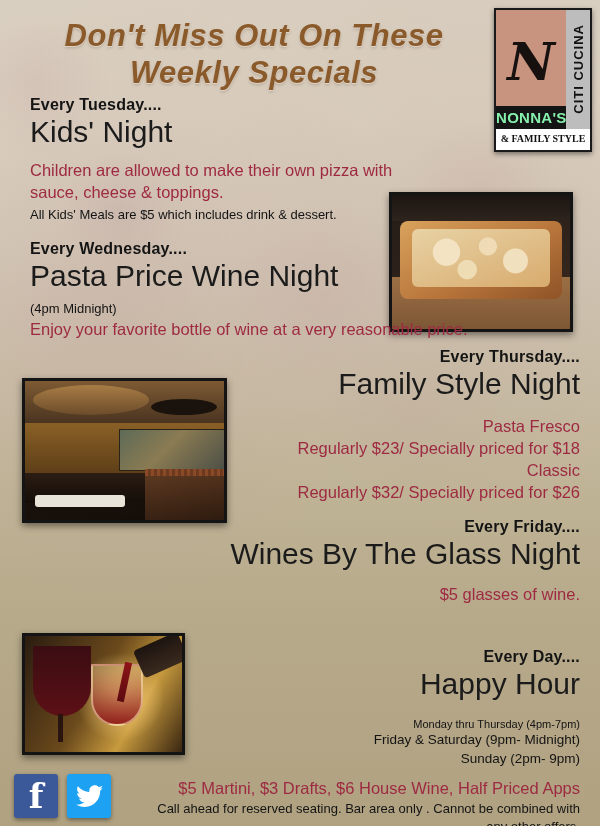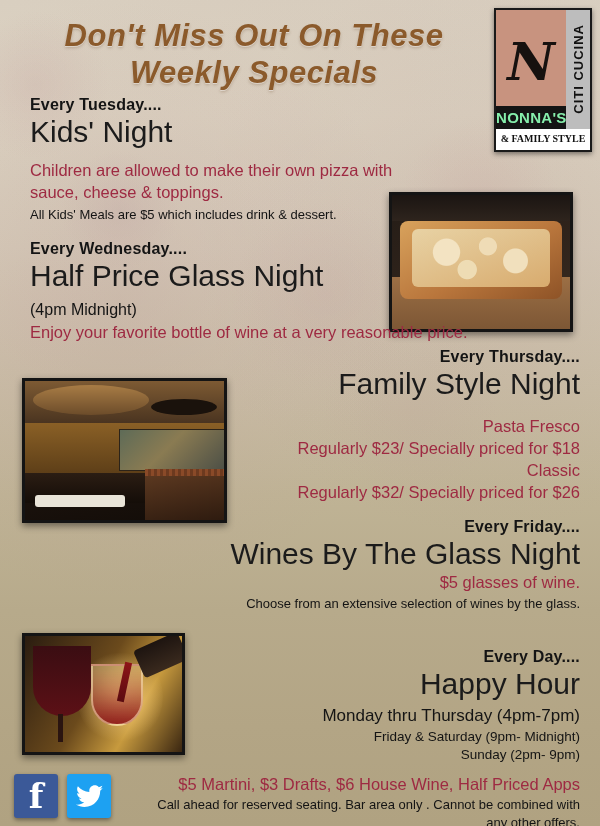--- a/index.html
+++ b/index.html
@@ -54,21 +54,21 @@
     line-height:1.25;padding:4px 2px 5px;
   }
   .sect{position:absolute;}
   .eyebrow{
     font-weight:700;font-size:16px;color:#141414;
     letter-spacing:.2px;
   }
   .headline{font-size:30px;color:#1b1b1b;line-height:1.12;margin-top:1px;}
   .body-lg{font-size:16.5px;color:#9e2a42;line-height:1.35;}
   .body-sm{font-size:13px;color:#141414;line-height:1.35;}
-  .paren{font-size:16px;color:#141414;}
+  .paren{font-size:13px;color:#141414;}
   .photo{
     position:absolute;border:3px solid #141414;box-sizing:border-box;
     box-shadow:0 3px 7px rgba(0,0,0,.45);overflow:hidden;
   }
   .photo i{position:absolute;display:block;}
   .social{position:absolute;left:14px;bottom:8px;display:flex;gap:9px;}
   .sbtn{
     width:44px;height:44px;border-radius:3px;display:flex;
     align-items:center;justify-content:center;color:#fff;
     box-shadow:0 2px 4px rgba(0,0,0,.4);
@@ -124,21 +124,21 @@
     <i style="left:20px;top:34px;width:138px;height:58px;border-radius:6px;background:
       radial-gradient(circle at 25% 40%, #f3e3c2 12%, rgba(243,227,194,0) 13%),
       radial-gradient(circle at 55% 30%, #efdcb6 10%, rgba(239,220,182,0) 11%),
       radial-gradient(circle at 75% 55%, #f1e0bd 11%, rgba(241,224,189,0) 12%),
       radial-gradient(circle at 40% 70%, #eedcb4 10%, rgba(238,220,180,0) 11%),
       linear-gradient(160deg,#e8d2a4,#d8ab6e);"></i>
   </div>
 
   <div class="sect" style="left:30px;top:240px;width:360px;">
     <div class="eyebrow">Every Wednesday....</div>
-    <div class="headline">Half Price Glass Night</div>
+    <div class="headline">Pasta Price Wine Night</div>
     <div class="paren" style="margin-top:8px;">(4pm Midnight)</div>
     <div class="body-lg" style="margin-top:2px;white-space:nowrap;">Enjoy your favorite bottle of wine at a very reasonable price.</div>
   </div>
 
   <div class="photo" style="left:22px;top:378px;width:205px;height:145px;background:linear-gradient(170deg,#2a1d14,#120c08);">
     <i style="left:0;top:0;right:0;height:42px;background:linear-gradient(180deg,#7d5a33,#4a3420);"></i>
     <i style="left:8px;top:4px;width:116px;height:30px;border-radius:50%;background:linear-gradient(180deg,#a87c45,#6c4c2a);"></i>
     <i style="left:126px;top:18px;width:66px;height:16px;border-radius:50%;background:#1a120c;"></i>
     <i style="left:0;top:42px;right:0;height:50px;background:linear-gradient(180deg,#8a6026,#5e3f18);"></i>
     <i style="left:94px;top:48px;width:105px;height:40px;background:linear-gradient(135deg,#5e6b57,#8a7b52 45%,#4c4f46);border:1px solid #2c2318;"></i>
@@ -153,37 +153,36 @@
     <div class="headline">Family Style Night</div>
     <div class="body-lg" style="margin-top:14px;">Pasta Fresco</div>
     <div class="body-lg">Regularly $23/ Specially priced for $18</div>
     <div class="body-lg">Classic</div>
     <div class="body-lg">Regularly $32/ Specially priced for $26</div>
   </div>
 
   <div class="sect r" style="right:20px;top:518px;width:430px;">
     <div class="eyebrow">Every Friday....</div>
     <div class="headline">Wines By The Glass Night</div>
-    <div class="body-lg" style="">$5 glasses of wine.</div>
-    <div class="body-sm" style="margin-top:2px;">Choose from an extensive selection of wines by the glass.</div>
+    <div class="body-lg" style="margin-top:12px;">$5 glasses of wine.</div>
   </div>
 
   <div class="photo" style="left:22px;top:633px;width:163px;height:122px;background:linear-gradient(120deg,#2a1c10,#6b4a1c 45%,#c79a3e 70%,#3a2611);">
     <i style="left:52px;top:14px;width:86px;height:94px;border-radius:50%;background:radial-gradient(circle,rgba(255,214,130,.85),rgba(120,80,20,0) 70%);"></i>
     <i style="left:8px;top:10px;width:58px;height:70px;border-radius:0 0 40px 40px;background:linear-gradient(180deg,#3a0d12,#5c1016);"></i>
     <i style="left:33px;top:78px;width:5px;height:28px;background:#2a1410;"></i>
     <i style="left:66px;top:28px;width:52px;height:62px;border-radius:0 0 34px 34px;border:2px solid rgba(255,235,190,.55);box-sizing:border-box;background:linear-gradient(180deg,rgba(255,225,160,.35),rgba(140,20,24,.9));"></i>
     <i style="left:112px;top:4px;width:48px;height:30px;transform:rotate(-24deg);background:linear-gradient(180deg,#1d1410,#3a2a1e);border-radius:4px;"></i>
     <i style="left:96px;top:26px;width:7px;height:40px;transform:rotate(12deg);background:linear-gradient(180deg,#8e1418,#5a0b10);"></i>
   </div>
 
   <div class="sect r" style="right:20px;top:648px;width:440px;">
     <div class="eyebrow">Every Day....</div>
     <div class="headline">Happy Hour</div>
-    <div class="body-sm" style="margin-top:4px;font-size:17px;">Monday thru Thursday (4pm-7pm)</div>
+    <div class="body-sm" style="margin-top:16px;font-size:11px;">Monday thru Thursday (4pm-7pm)</div>
     <div class="body-sm" style="font-size:13.5px;">Friday &amp; Saturday (9pm- Midnight)</div>
     <div class="body-sm" style="font-size:13.5px;">Sunday (2pm- 9pm)</div>
     <div class="body-lg" style="margin-top:9px;white-space:nowrap;">$5 Martini, $3 Drafts, $6 House Wine, Half Priced Apps</div>
     <div class="body-sm" style="margin-top:1px;text-align:right;">Call ahead for reserved seating. Bar area only . Cannot be combined with</div>
     <div class="body-sm">any other offers.</div>
   </div>
 
   <div class="social">
     <div class="sbtn fb">
       <span>f</span>

